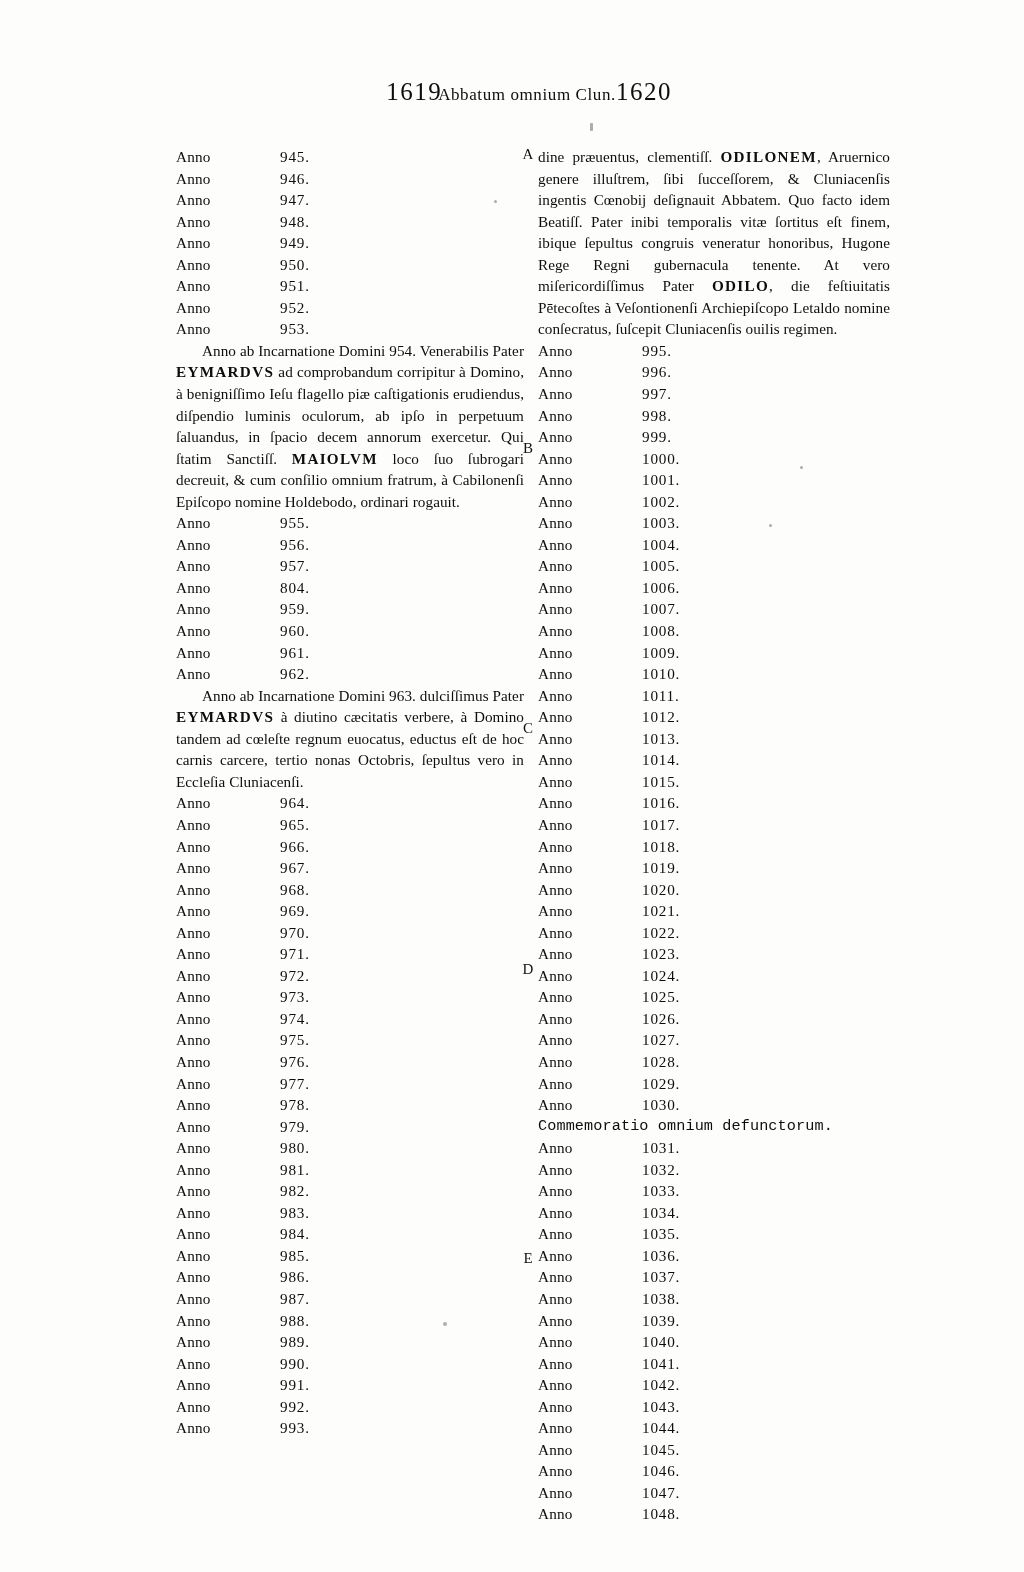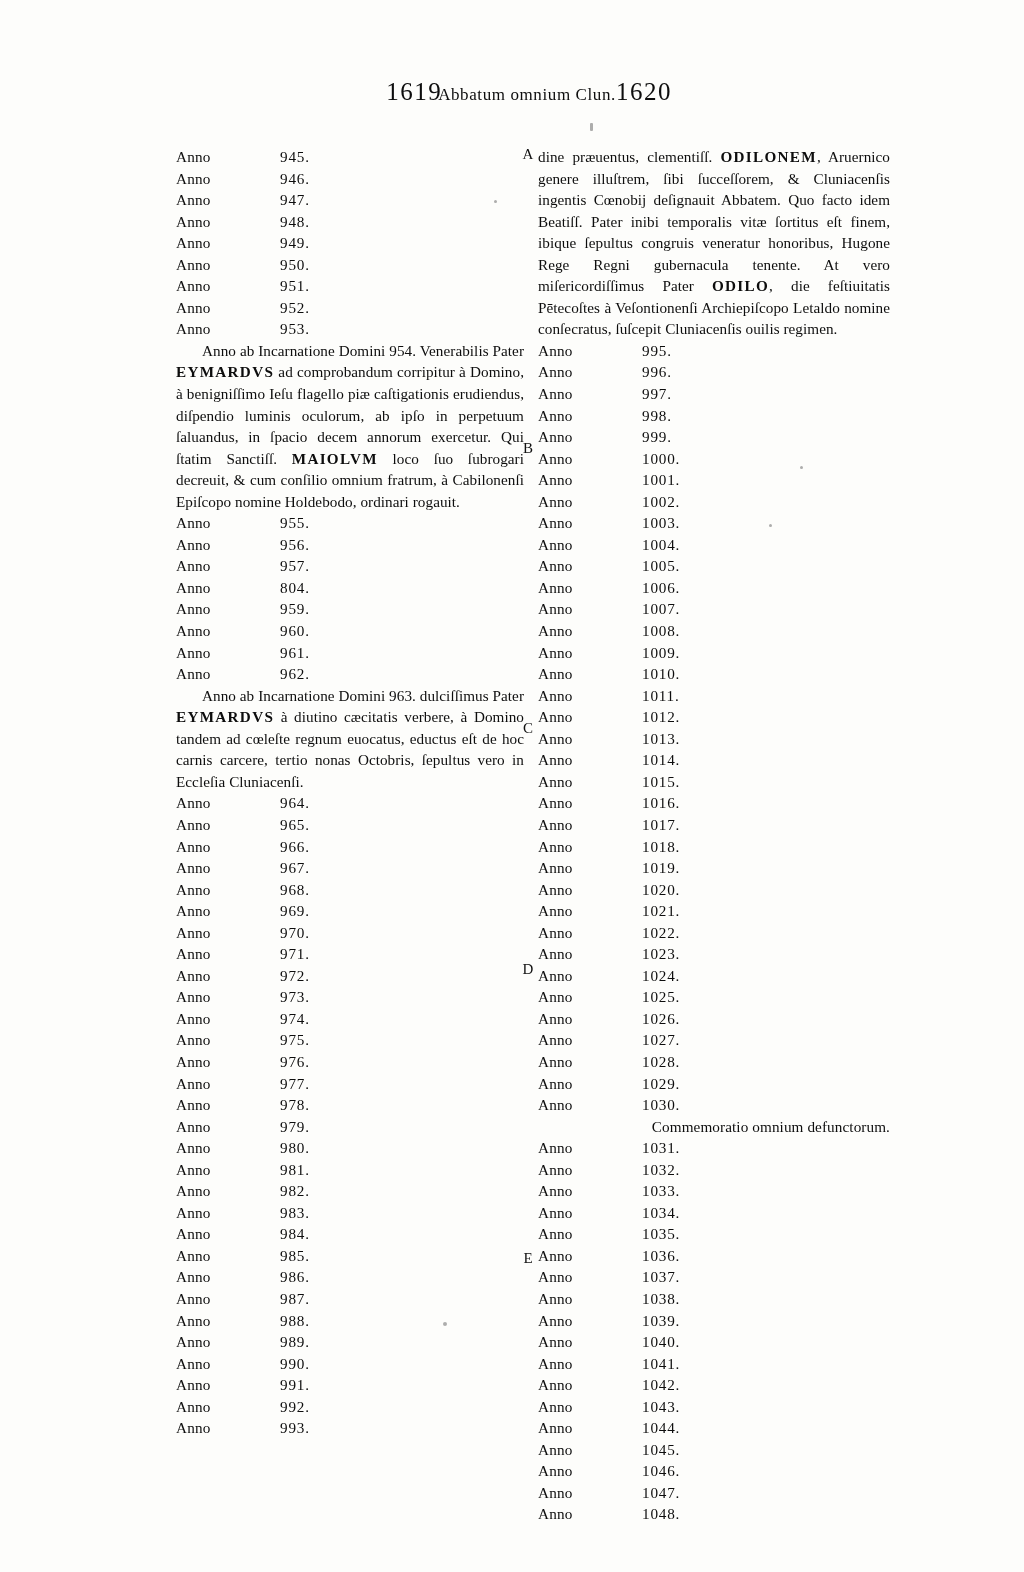--- a/index.html
+++ b/index.html
@@ -75,23 +75,24 @@
   
   .prose {
     text-align: justify;
     text-justify: inter-word;
     text-indent: 26px;
     hyphens: manual;
     letter-spacing: 0.05px;
   }
   .prose.noindent { text-indent: 0; }
   .centerline {
-    text-align: right;
+    text-align: left;
     white-space: nowrap;
     letter-spacing: 0.1px;
+    font-family: Liberation Mono, monospace;
   }
   .sc {
     font-variant: small-caps;
     letter-spacing: 1.3px;
     font-size: 15.2px;
     font-weight: bold;
   }
 
   
   .marginletter {

